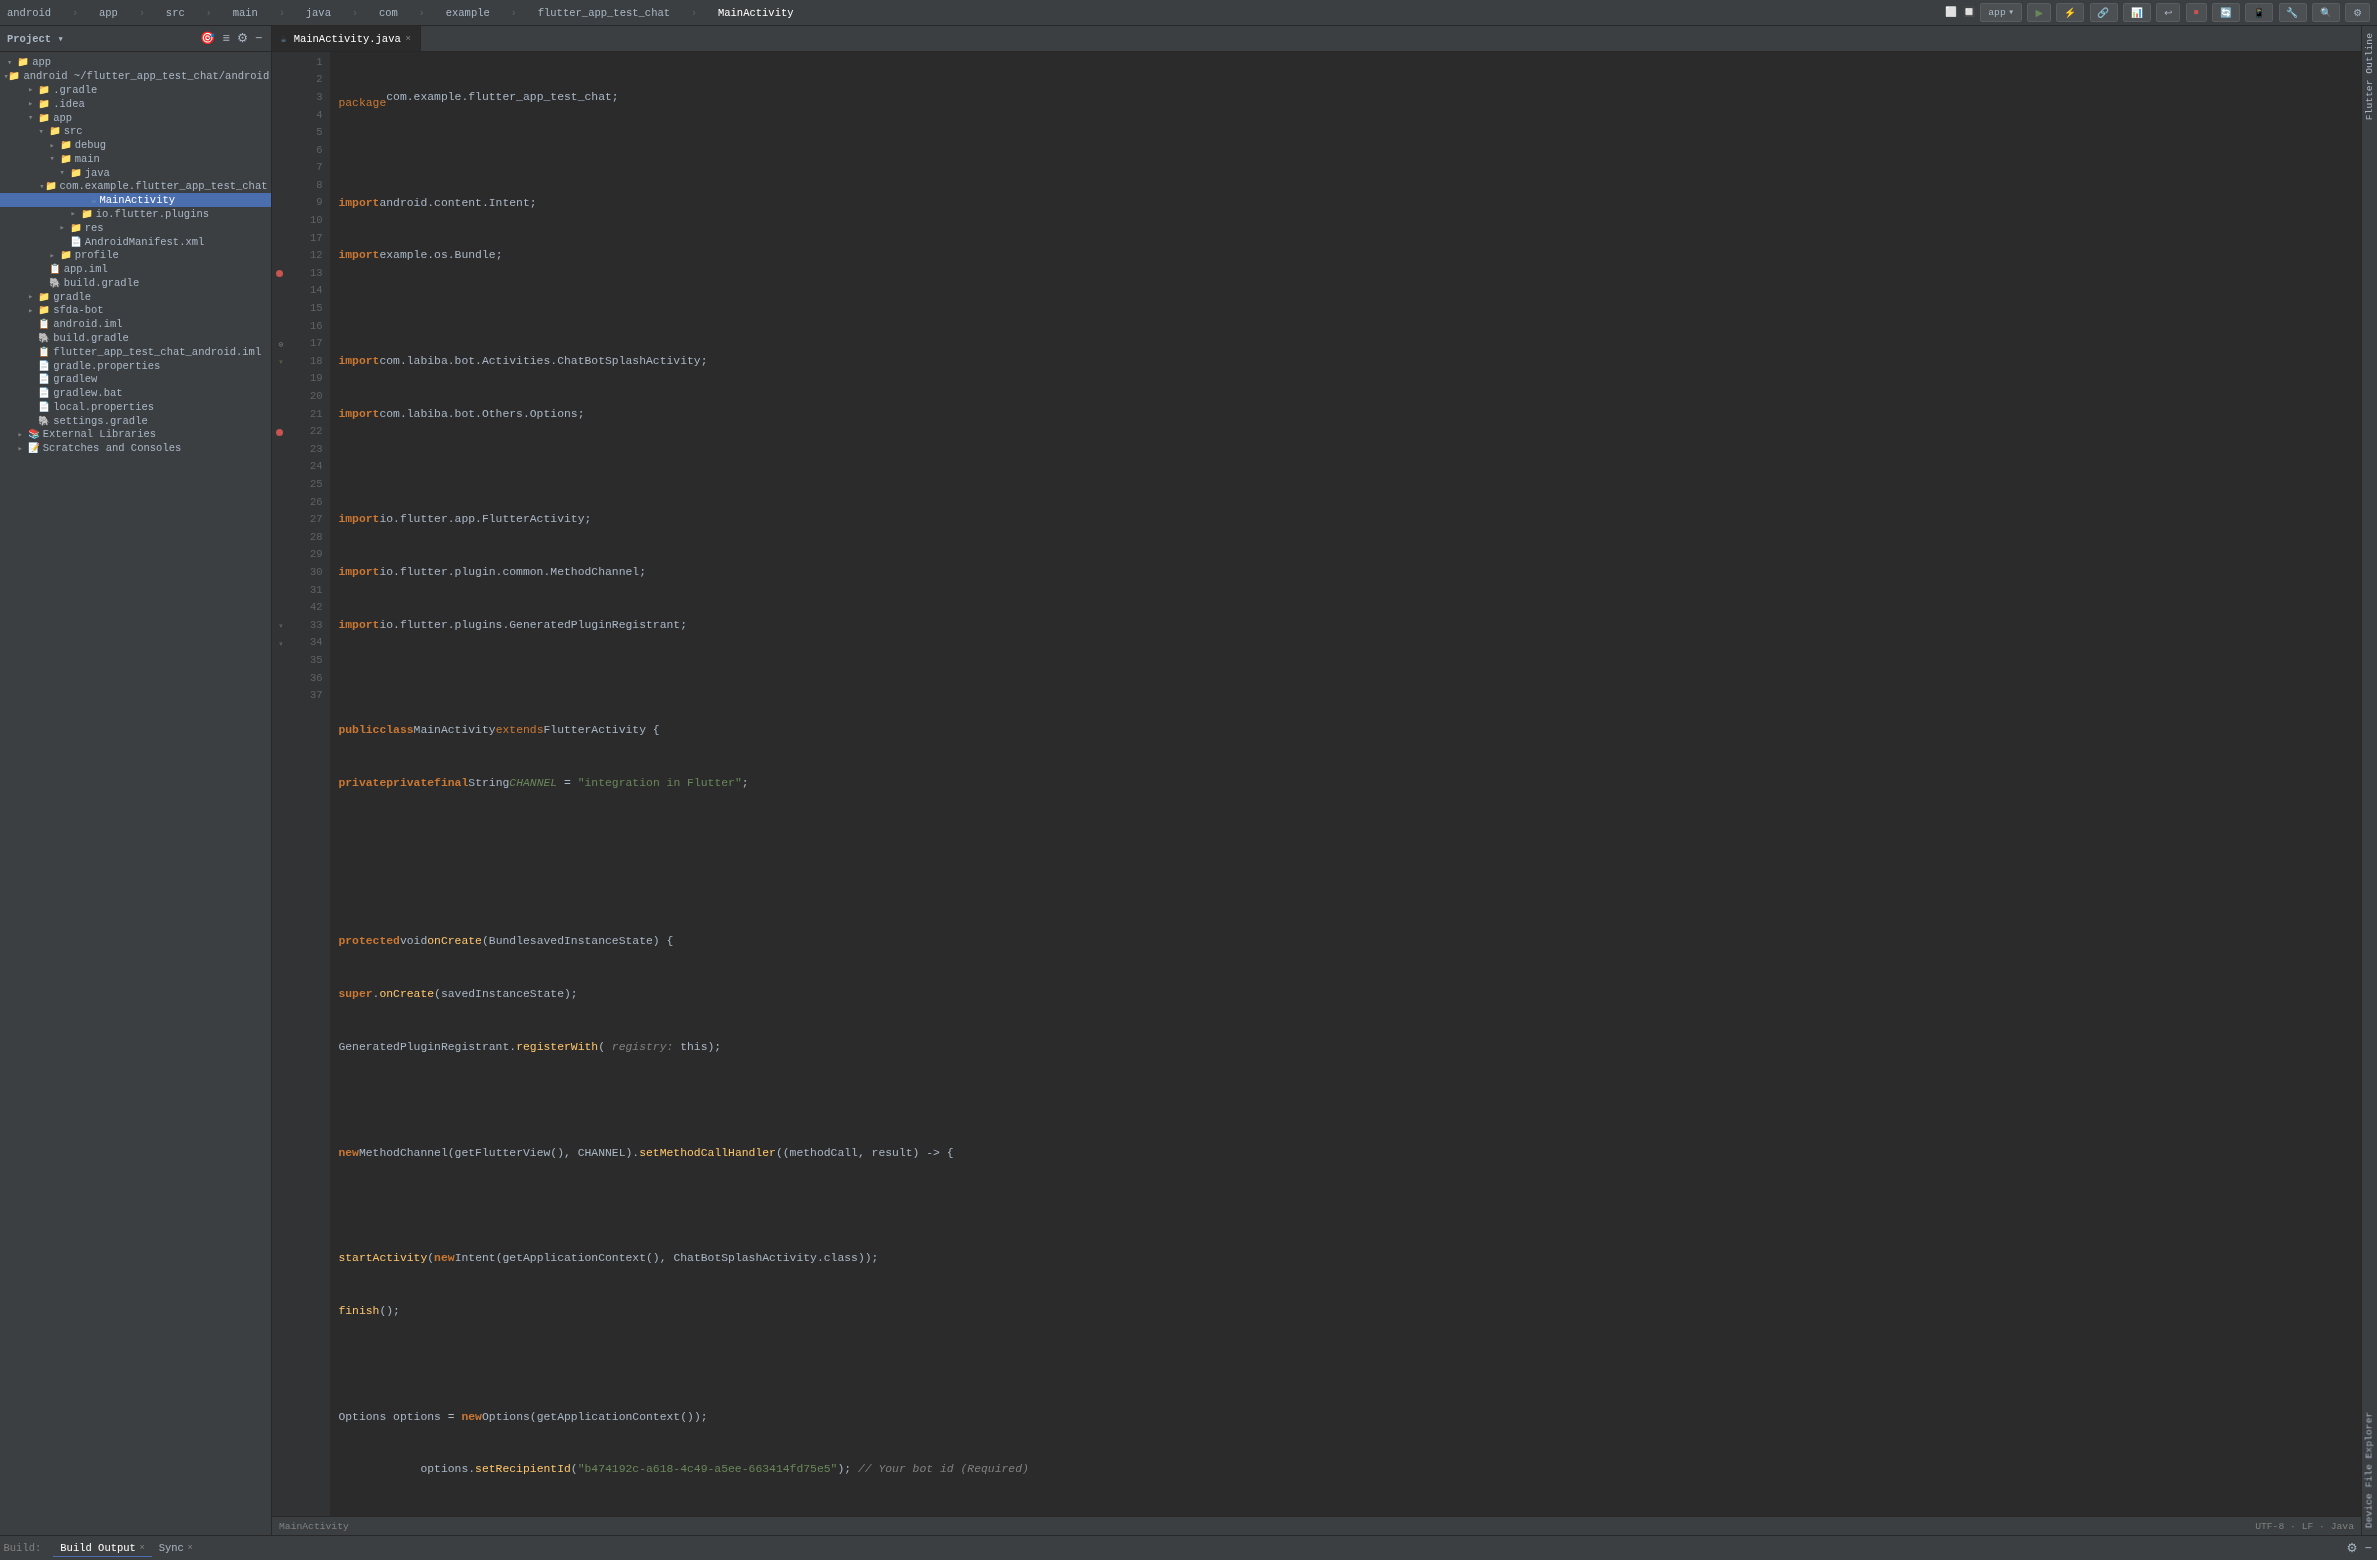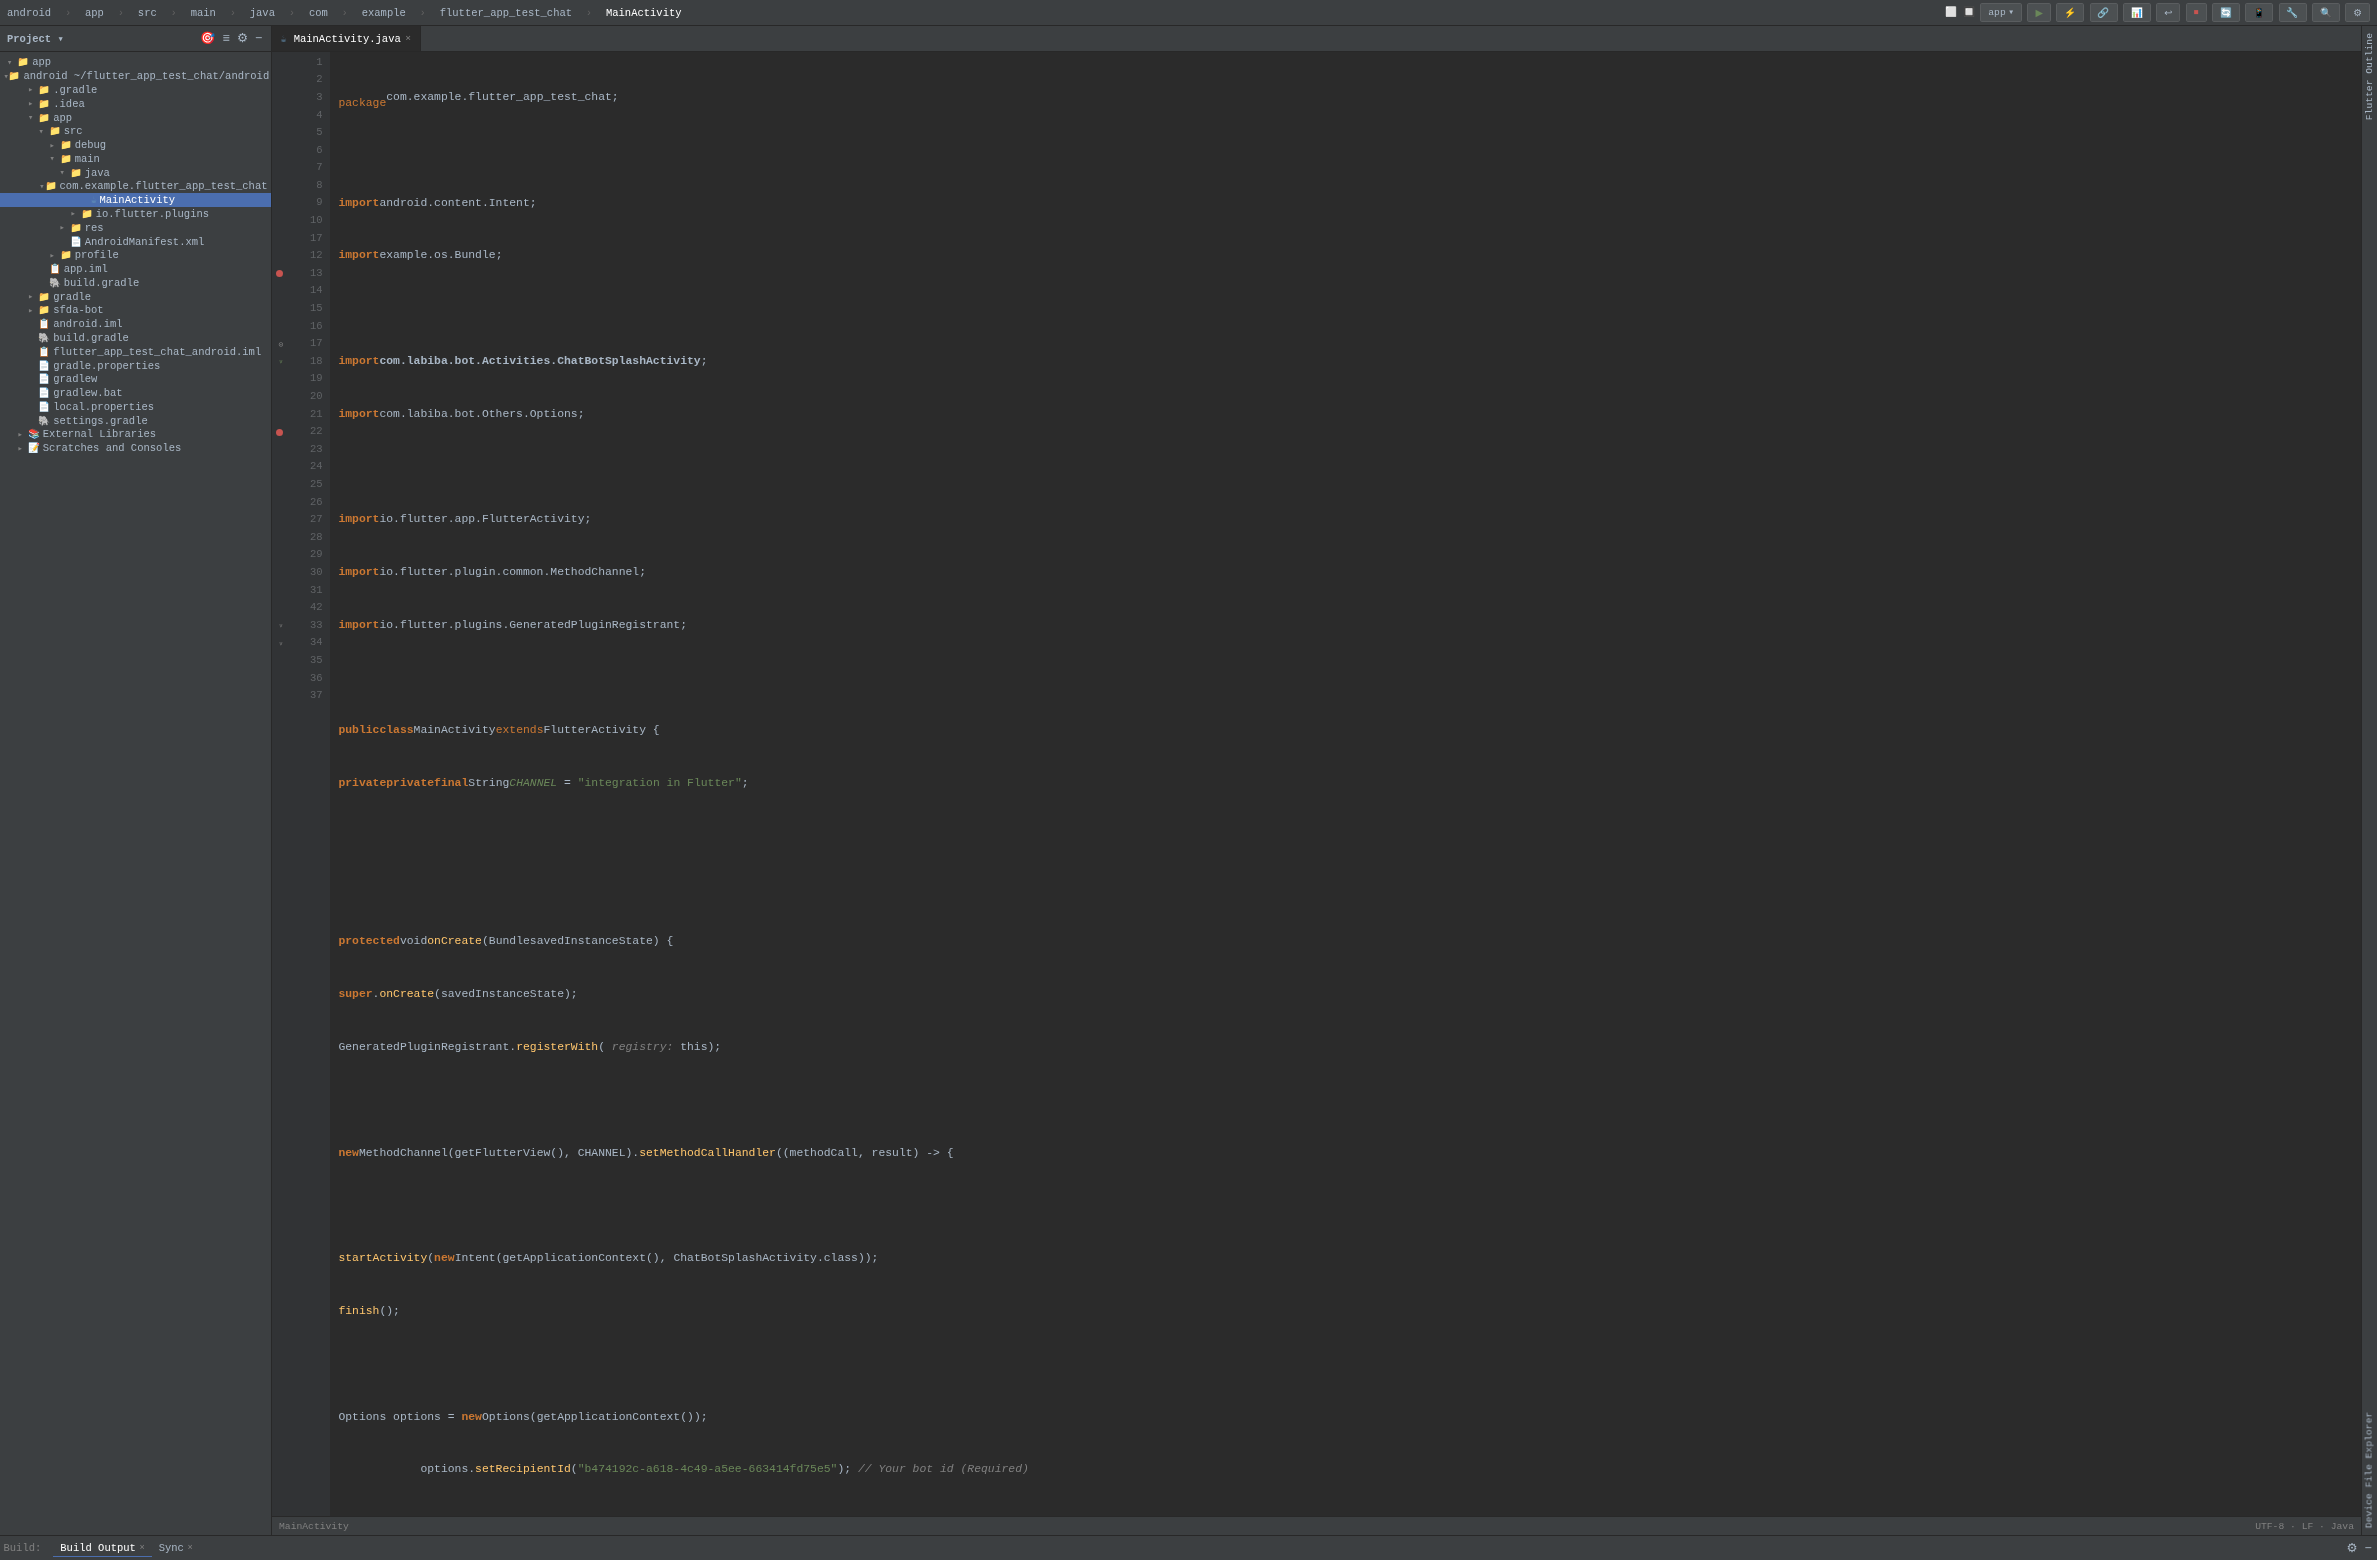--- a/index.html
+++ b/index.html
@@ -21,21 +21,21 @@
       display: flex;
       align-items: center;
       padding: 0 7px;
       border-bottom: 0.9px solid #282828;
       gap: 3.5px;
       flex-shrink: 0;
     }
     .breadcrumb {
       display: flex;
       align-items: center;
-      gap: 12px;
+      gap: 19px;
       font-size: 10.5px;
       color: #a9b7c6;
     }
     .breadcrumb-sep { color: #606060; margin: 0 1.8px; }
     .breadcrumb-item { color: #a9b7c6; cursor: pointer; }
     .breadcrumb-item.active { color: #ffffff; }
     .top-bar-right {
       margin-left: auto;
       display: flex;
       align-items: center;
@@ -646,21 +646,21 @@
         <div class="line-number">36</div>
         <div class="line-number">37</div>
       </div>
 
       <div class="code-content">
         <div class="code-line"><span class="kw2">package</span> <span style="color:#a9b7c6;">com.example.flutter_app_test_chat</span>;</div>
         <div class="code-line">&nbsp;</div>
         <div class="code-line"><span class="kw">import</span> <span style="color:#a9b7c6;">android.content.Intent</span>;</div>
         <div class="code-line"><span class="kw">import</span> <span style="color:#a9b7c6;">example.os.Bundle</span>;</div>
         <div class="code-line">&nbsp;</div>
-        <div class="code-line"><span class="kw">import</span> <span style="color:#a9b7c6;font-weight:bold;">com.labiba.bot.Activities.ChatBotSplashActivity</span>;</div>
+        <div class="code-line"><span class="kw">import</span> <span style="color:#a9b7c6;">com.labiba.bot.Activities.ChatBotSplashActivity</span>;</div>
         <div class="code-line"><span class="kw">import</span> <span style="color:#a9b7c6;">com.labiba.bot.Others.Options</span>;</div>
         <div class="code-line">&nbsp;</div>
         <div class="code-line"><span class="kw">import</span> <span style="color:#a9b7c6;">io.flutter.app.FlutterActivity</span>;</div>
         <div class="code-line"><span class="kw">import</span> <span style="color:#a9b7c6;">io.flutter.plugin.common.MethodChannel</span>;</div>
         <div class="code-line"><span class="kw">import</span> <span style="color:#a9b7c6;">io.flutter.plugins.GeneratedPluginRegistrant</span>;</div>
         <div class="code-line">&nbsp;</div>
         <div class="code-line"><span class="kw">public</span> <span class="kw">class</span> <span style="color:#a9b7c6;">MainActivity</span> <span class="extends-kw">extends</span> <span style="color:#a9b7c6;">FlutterActivity</span> {</div>
         <div class="code-line">    <span class="kw">private</span> <span class="kw">private</span> <span class="kw">final</span> <span style="color:#a9b7c6;">String</span> <span class="italic-str">CHANNEL</span> = <span class="string">"integration in Flutter"</span>;</div>
         <div class="code-line">&nbsp;</div>
         <div class="code-line">&nbsp;</div>

